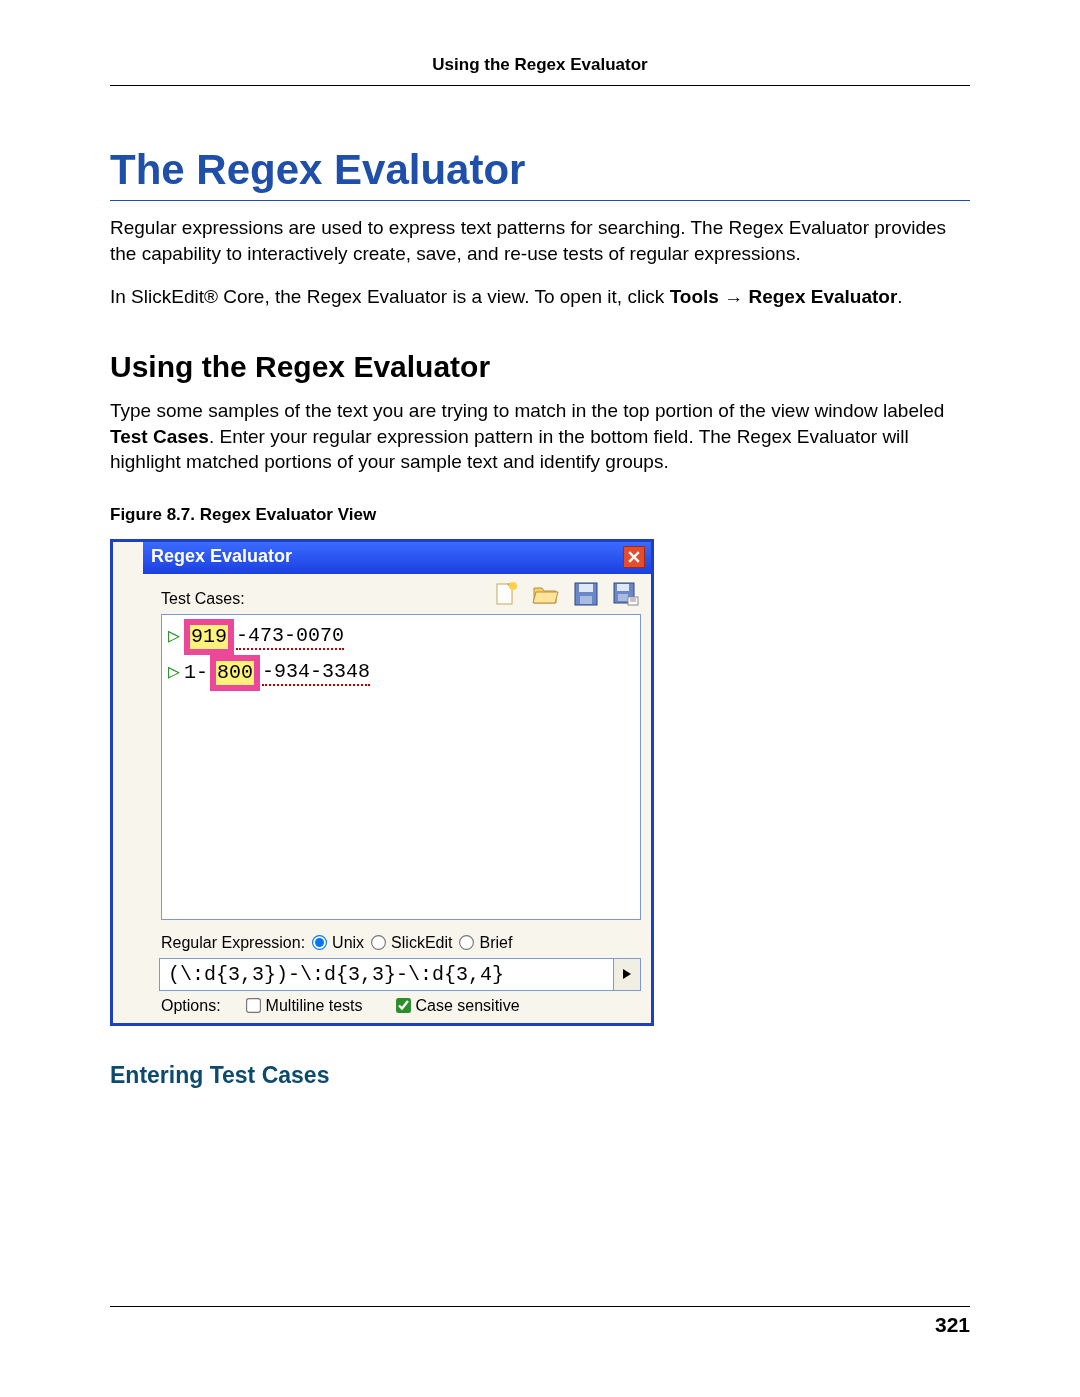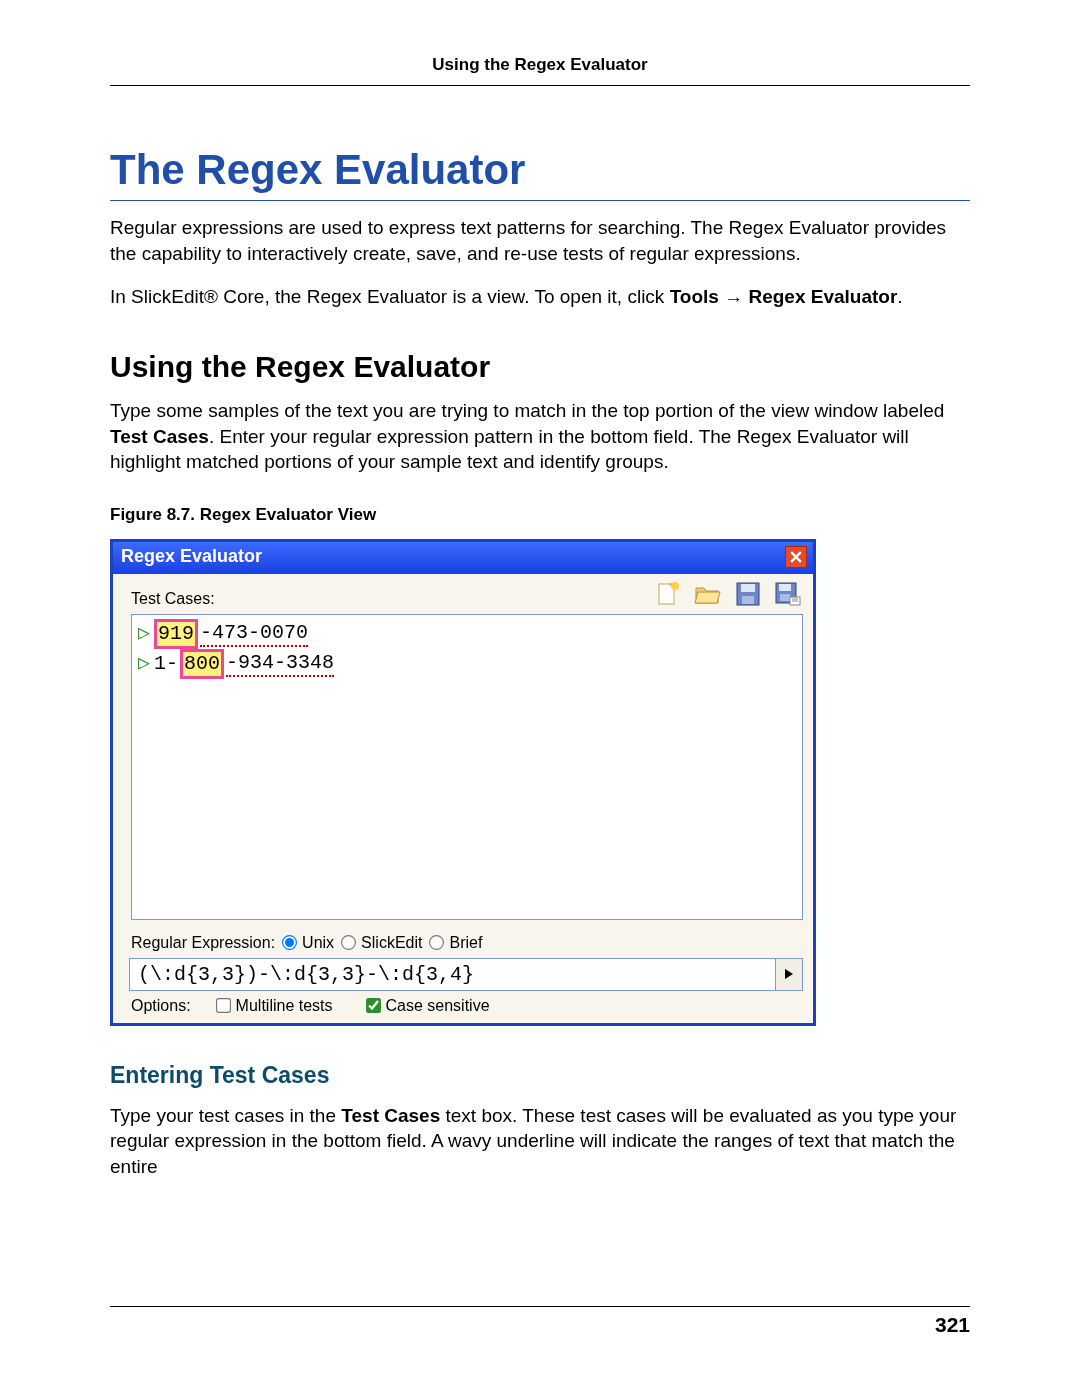--- a/index.html
+++ b/index.html
@@ -58,26 +58,27 @@
     bottom:60px;
     border-top:1px solid #000;
     text-align:right;
     font-size:21px;
     padding-top:6px;
     font-weight:bold;
   }
 
   
   .panel{
-    width:706px;
+    width:544px;
     border:3px solid #1e3fbf;
     background:#f7f5ec;
     font-family:Tahoma,Arial,sans-serif;
     font-size:16px;
     box-sizing:border-box;
+    padding-left:30px;
   }
   .panel-title{
     background:linear-gradient(#3b6bff,#1a3fe0);
     color:#fff;
     font-weight:bold;
     font-size:18px;
     padding:4px 6px 6px 8px;
     display:flex;
     justify-content:space-between;
     align-items:center;
@@ -101,21 +102,21 @@
     background:#fff;
     border:1px solid #7a9ad0;
     height:296px;
     padding:4px 6px;
     font-family:"Courier New",monospace;
     font-size:20px;
     overflow:hidden;
   }
   .tline{display:flex;align-items:center;gap:2px;line-height:24px;}
   .arrow{color:#2a8f2a;font-weight:bold;margin-right:2px;}
-  .grp{border:3px solid #ec4899;background:#fff27a;padding:0 1px;}
+  .grp{border:6px solid #ec4899;background:#fff27a;padding:0 1px;}
   .matchrest{
     border-bottom:2px dotted #b00;
   }
   .row{
     display:flex;align-items:center;gap:8px;
     padding:4px 10px 4px 18px;
   }
   .row label{font-size:16px;}
   .regex-input-wrap{
     margin:2px 10px 2px 16px;
@@ -254,20 +255,17 @@
         <span>Multiline tests</span>
       </label>
       <label class="chk-label" style="margin-left:26px;">
         <input type="checkbox" checked="" class="chk-cs" style="">
         <span>Case sensitive</span>
       </label>
     </div>
   </div>
 
   <h3 class="sub">Entering Test Cases</h3>
-  <p class="body">
-    <span>Type your test cases in the </span><span class="strong">Test Cases</span><span> text box. These test cases will be evaluated as you type your regular expression in the bottom field. A wavy underline will indicate the ranges of text that match the entire</span>
-  </p>
 </div>
 
 <div class="footer">
   <span>321</span>
 </div>
 
 </body></html>

